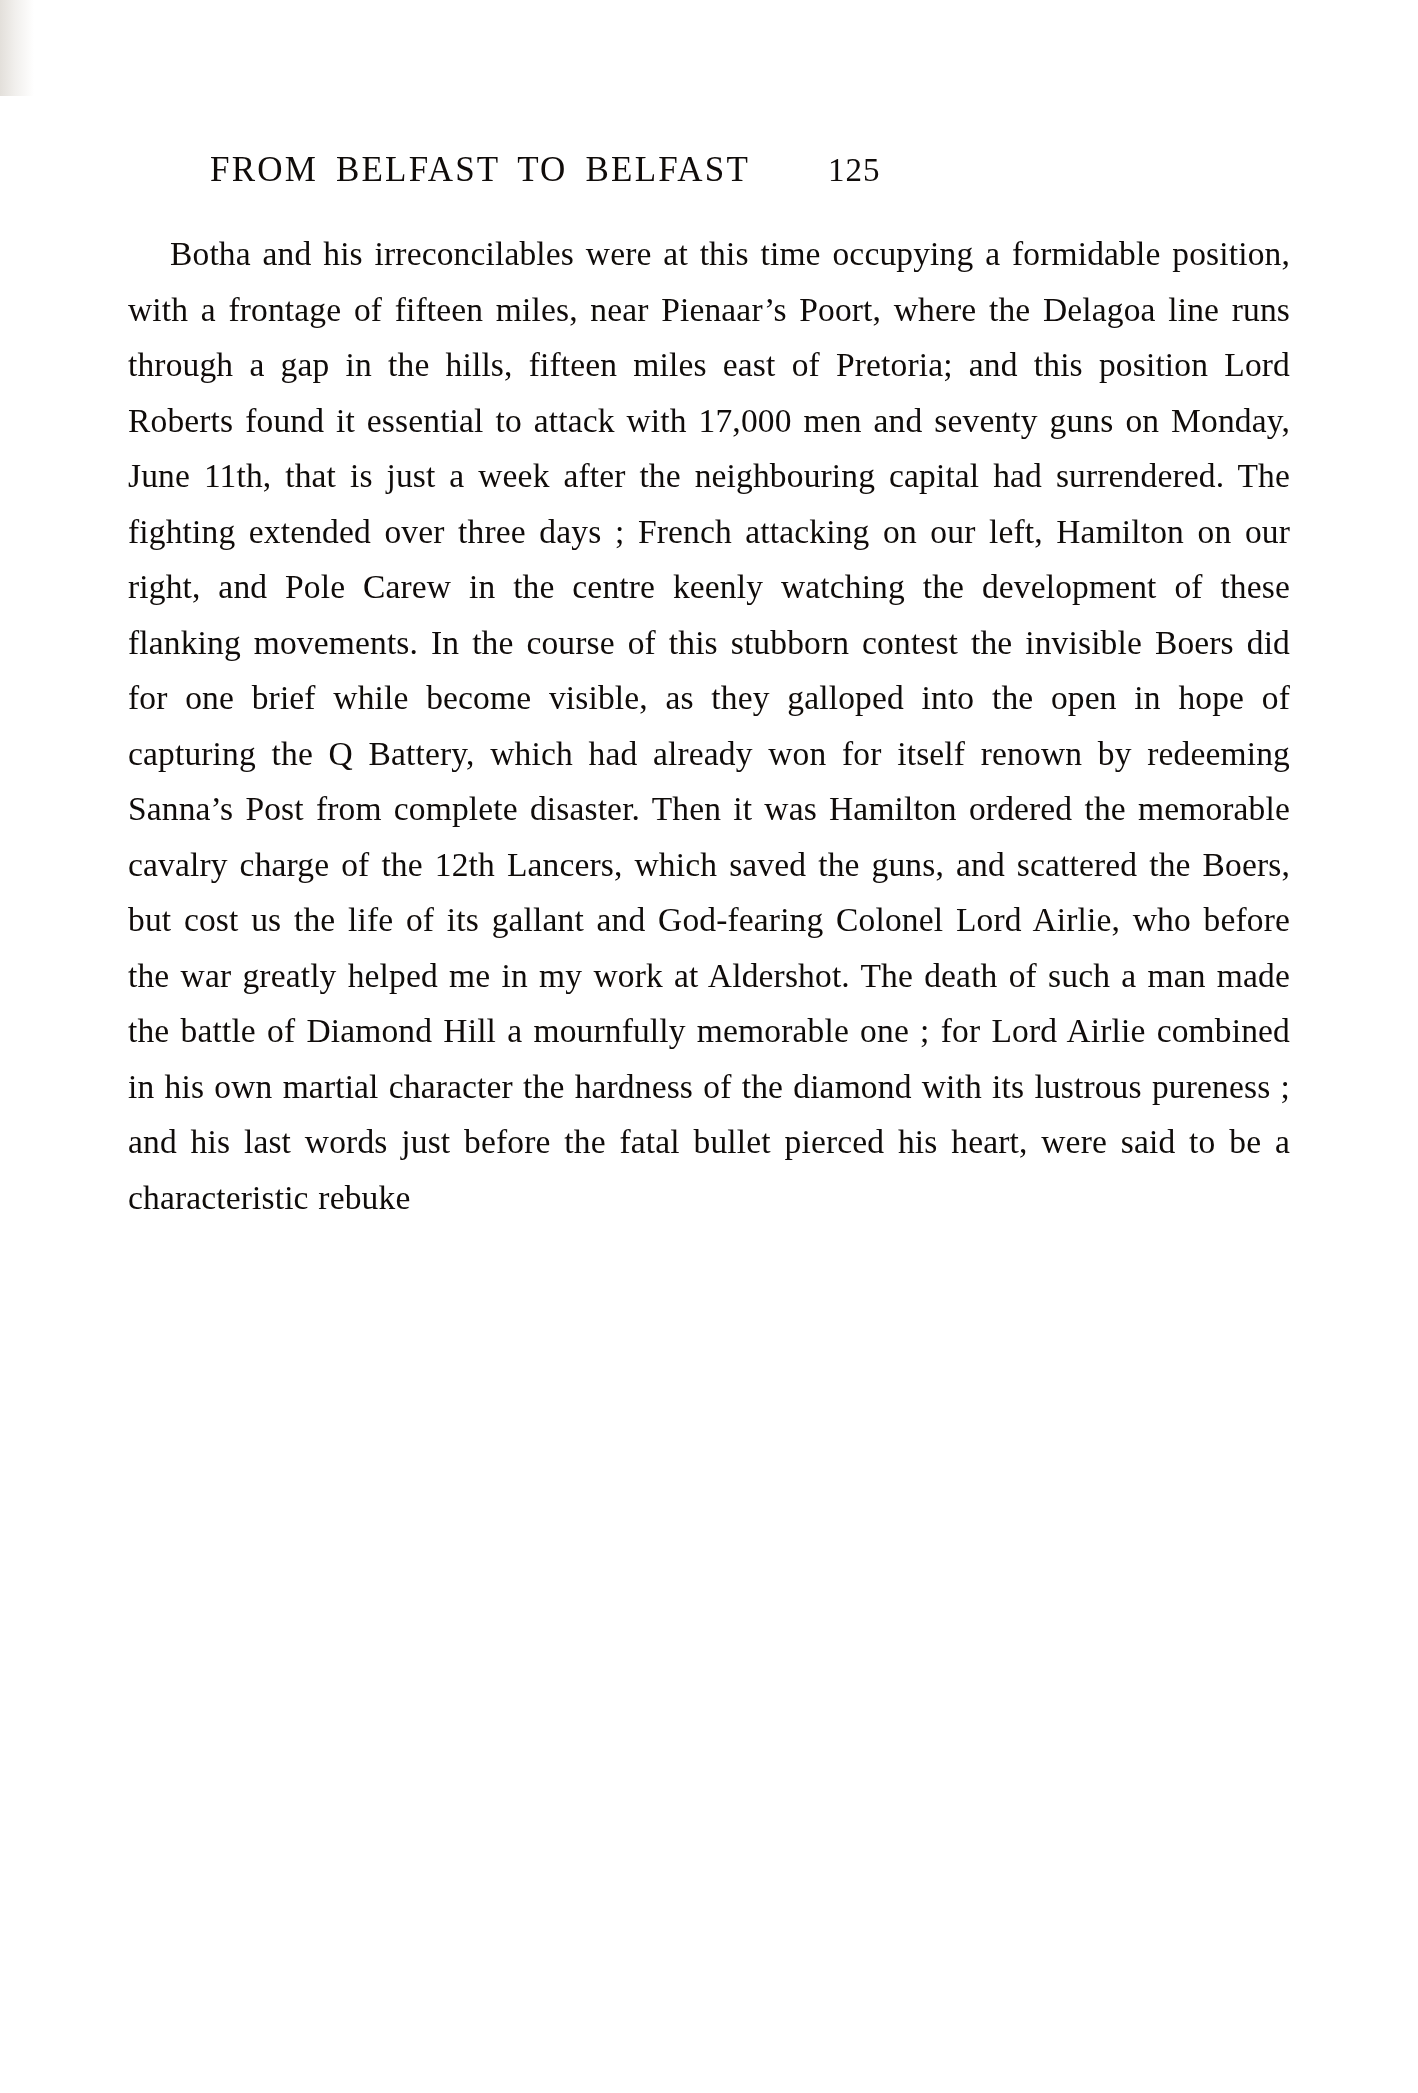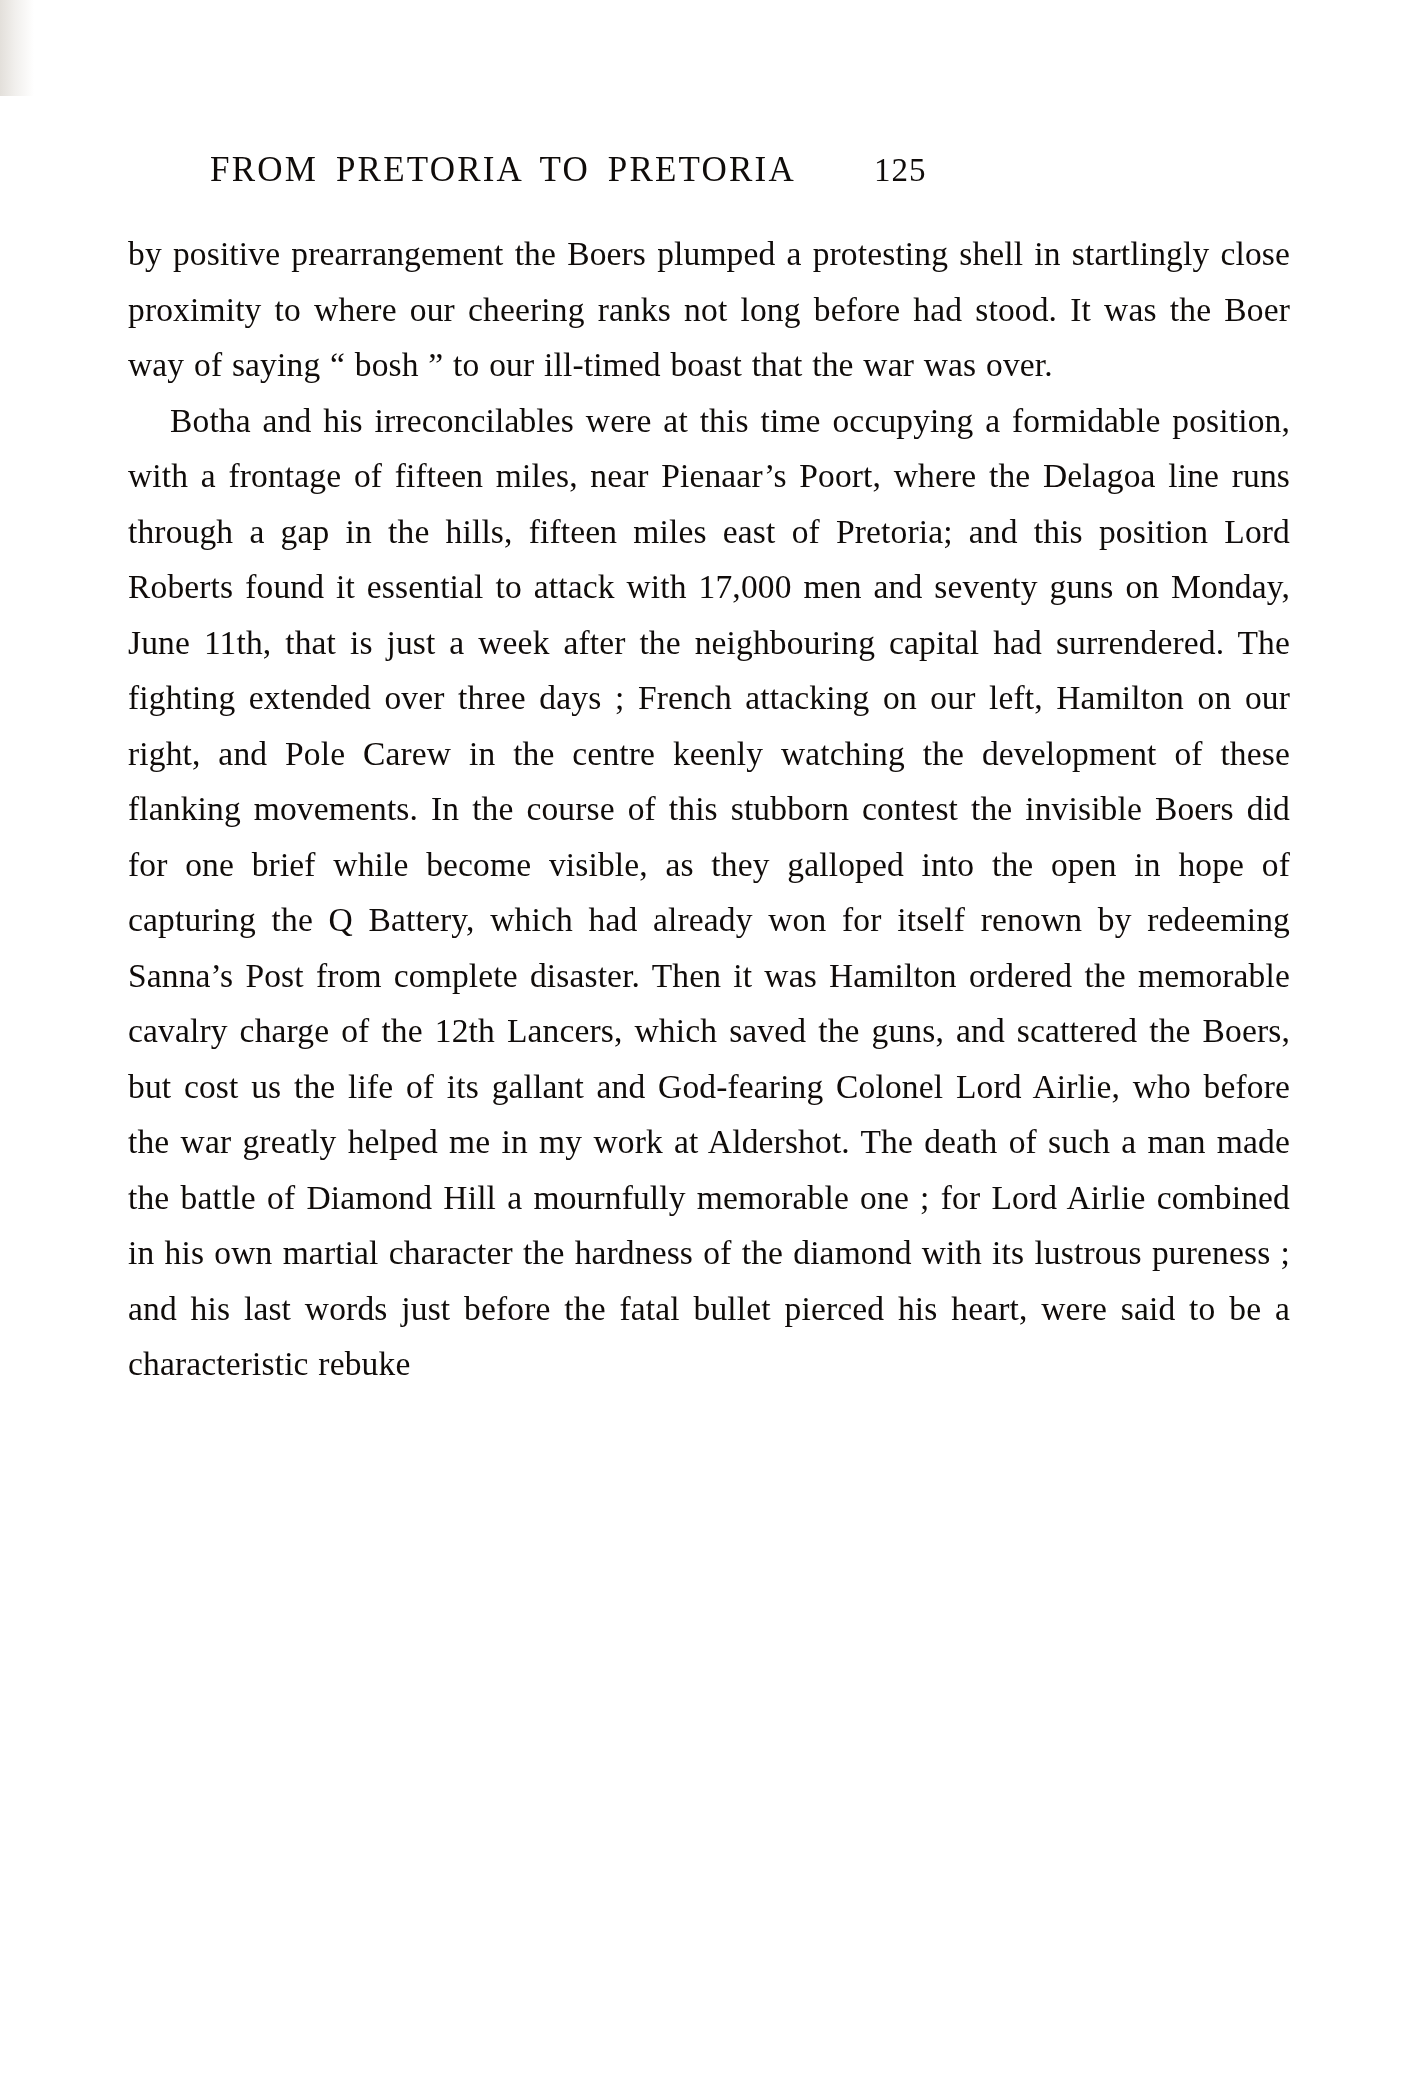--- a/index.html
+++ b/index.html
@@ -72,22 +72,21 @@
   }
 </style>
 </head>
 <body>
 
 <div class="scan-edge"></div>
 
 <div class="page">
 
   <div class="running-head">
-    <span class="title">FROM PRETORIA TO PRETORIA</span>
+    <span class="title">FROM BELFAST TO BELFAST</span>
     <span class="folio">125</span>
   </div>
 
   <div class="body-text">
-    <p>by positive prearrangement the Boers plumped a protesting shell in startlingly close proximity to where our cheering ranks not long before had stood. It was the Boer way of saying “ bosh ” to our ill-timed boast that the war was over.</p>
     <p class="indent">Botha and his irreconcilables were at this time occupying a formidable position, with a frontage of fifteen miles, near Pienaar’s Poort, where the Delagoa line runs through a gap in the hills, fifteen miles east of Pretoria; and this position Lord Roberts found it essential to attack with 17,000 men and seventy guns on Monday, June 11th, that is just a week after the neighbouring capital had surrendered. The fighting extended over three days ; French attacking on our left, Hamilton on our right, and Pole Carew in the centre keenly watching the development of these flanking movements. In the course of this stubborn contest the invisible Boers did for one brief while become visible, as they galloped into the open in hope of capturing the Q Battery, which had already won for itself renown by redeeming Sanna’s Post from complete disaster. Then it was Hamilton ordered the memorable cavalry charge of the 12th Lancers, which saved the guns, and scattered the Boers, but cost us the life of its gallant and God-fearing Colonel Lord Airlie, who before the war greatly helped me in my work at Aldershot. The death of such a man made the battle of Diamond Hill a mournfully memorable one ; for Lord Airlie combined in his own martial character the hardness of the diamond with its lustrous pureness ; and his last words just before the fatal bullet pierced his heart, were said to be a characteristic rebuke</p>
   </div>
 
 </div>
 
 </body></html>

